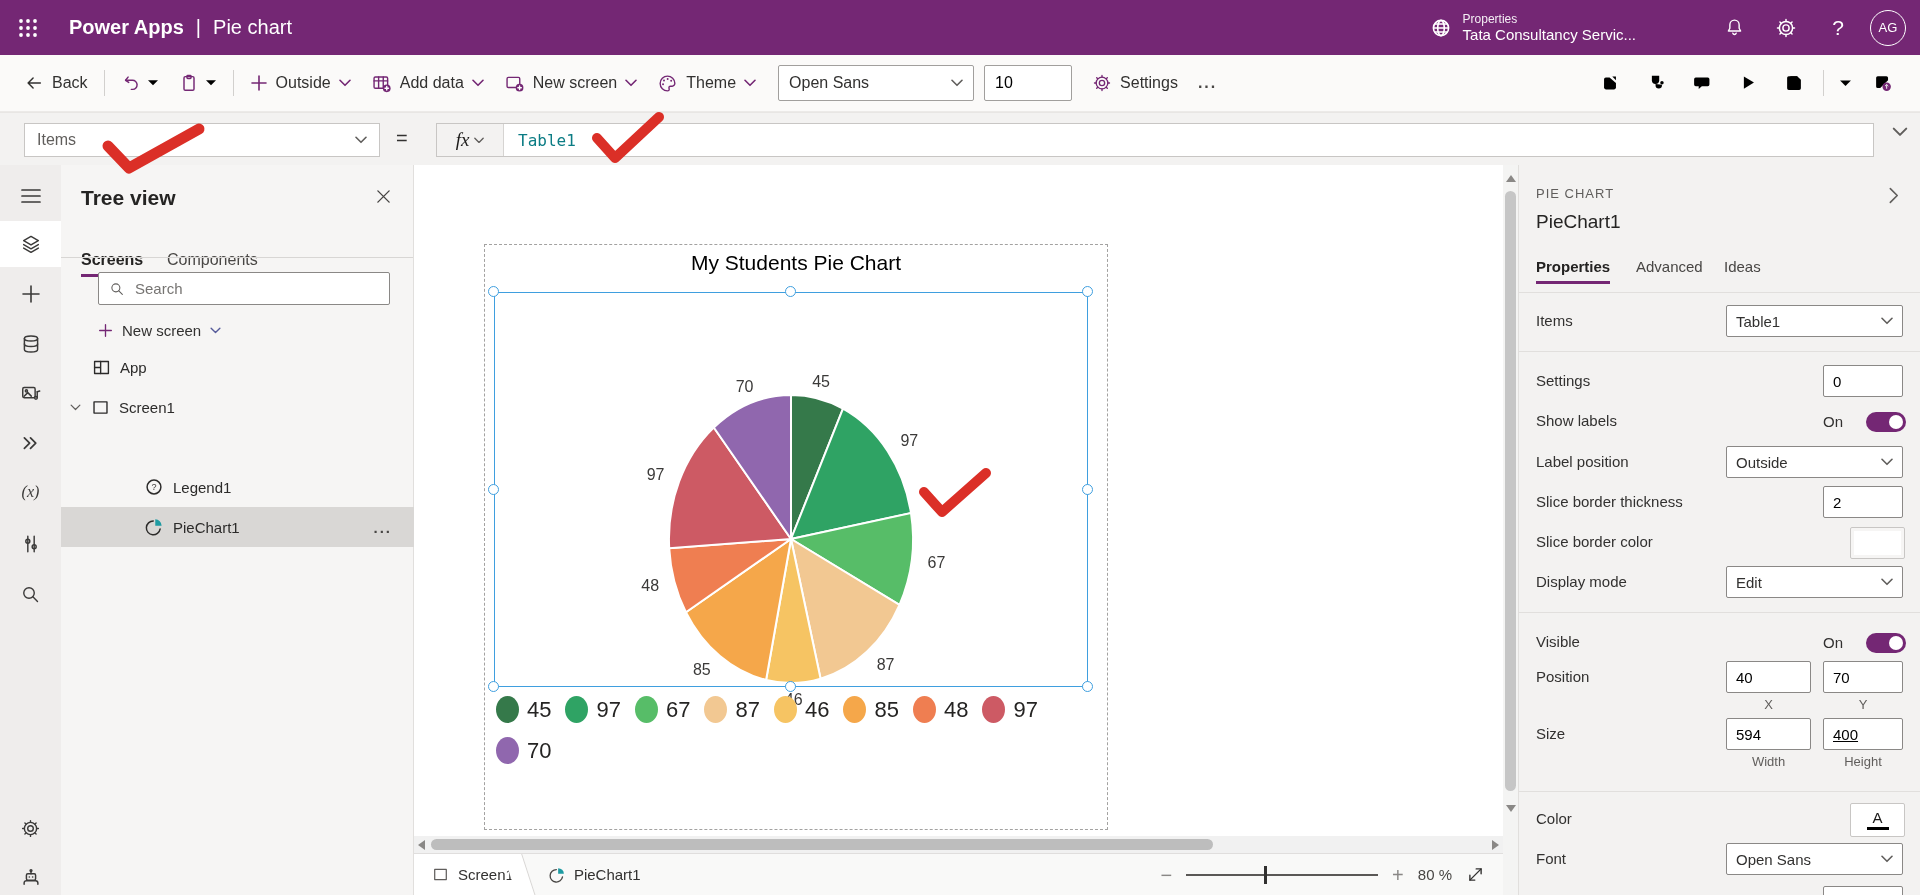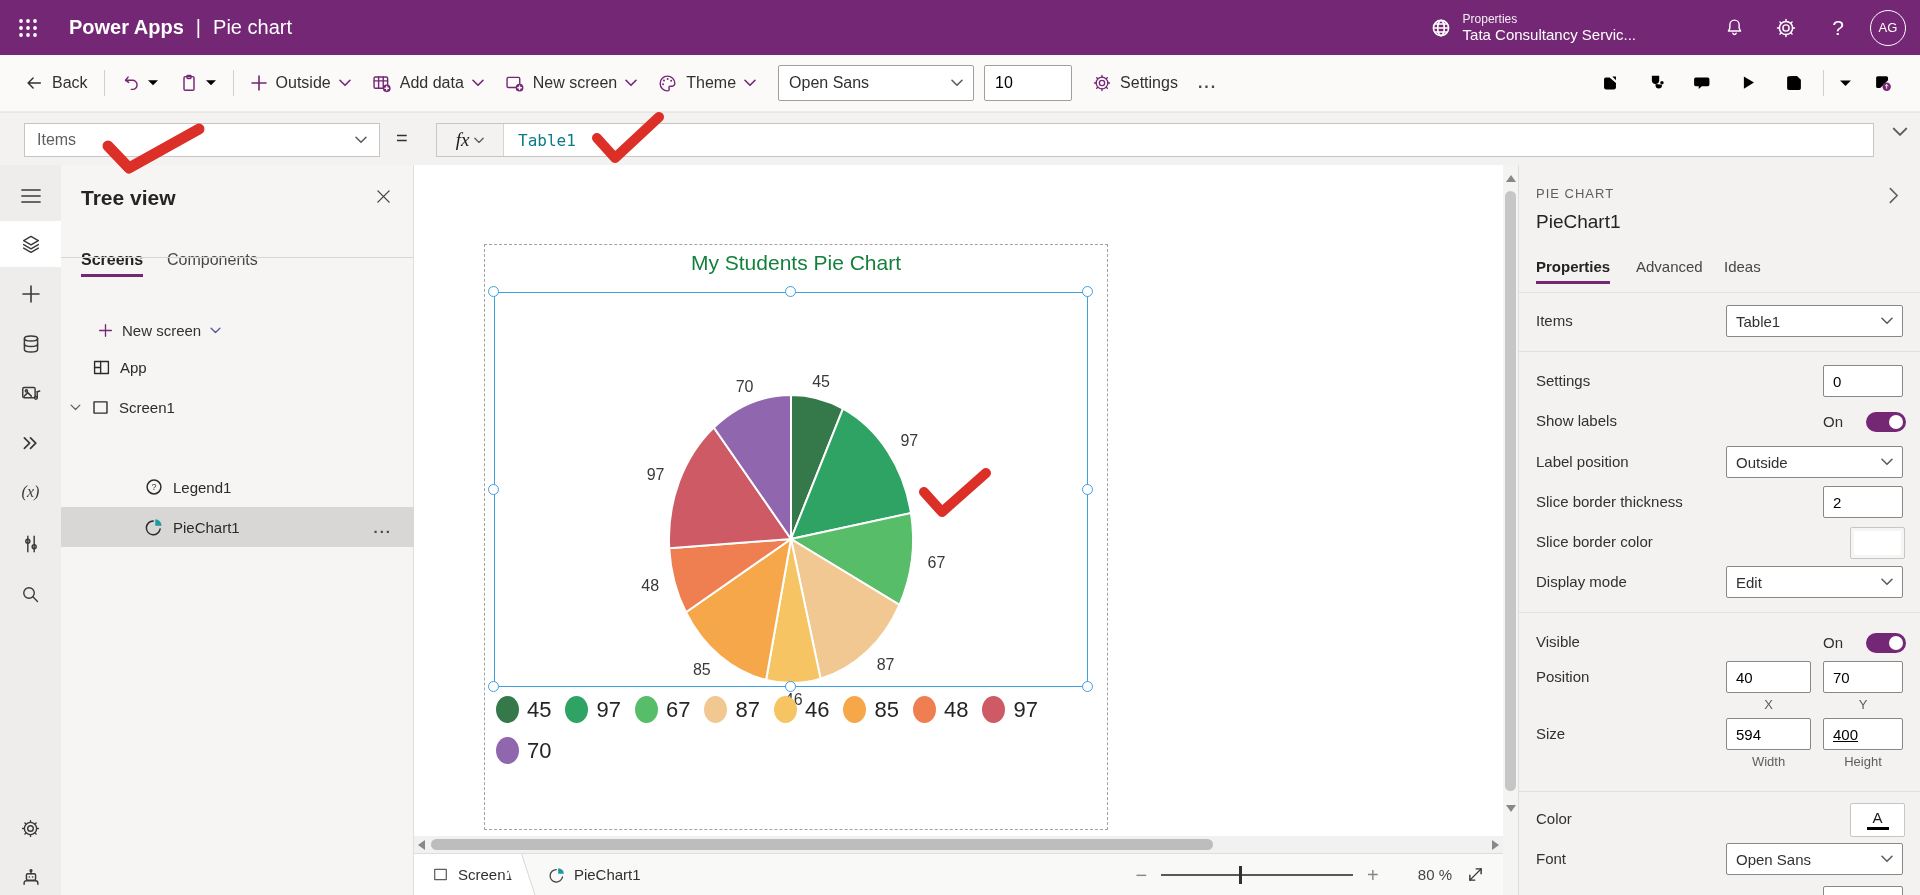--- a/index.html
+++ b/index.html
@@ -79,21 +79,21 @@
             color:#323130;cursor:pointer;height:30px;}
   #tree-new .ic{color:#565b9a;}
   .trow{position:absolute;left:0;width:353px;height:40px;display:flex;align-items:center;cursor:pointer;font-size:15px;color:#2c2b2a;}
   .trow.sel{background:#d9d7d5;}
   .trow .tchev{color:#605e5c;}
   .trow .more{margin-left:auto;margin-right:22px;letter-spacing:2px;font-weight:bold;color:#484644;}
 
   
   #canvas{position:absolute;left:414px;top:165px;width:1089px;height:671px;background:#fff;overflow:hidden;}
   #dash{position:absolute;left:70px;top:79px;width:624px;height:586px;border:1px dashed #a3a2a1;box-sizing:border-box;}
-  #chart-title{position:absolute;left:70px;top:86px;width:624px;text-align:center;font-size:21px;color:#15803d;}
+  #chart-title{position:absolute;left:70px;top:86px;width:624px;text-align:center;font-size:21px;color:#000000;}
   #selrect{position:absolute;left:80px;top:127px;width:594px;height:395px;border:1px solid #3f9fdf;box-sizing:border-box;}
   .hdl{position:absolute;width:11px;height:11px;border:1.5px solid #3f9fdf;background:#fff;border-radius:50%;
        box-sizing:border-box;cursor:pointer;}
   #pie-svg{position:absolute;left:207px;top:184px;}
   #pie-svg text{font-family:"Liberation Sans",sans-serif;font-size:16px;fill:#3b3a39;}
   #legend{position:absolute;left:82px;top:531px;width:575px;display:flex;flex-wrap:wrap;column-gap:14px;row-gap:14px;}
   .litem{display:flex;align-items:center;gap:8px;}
   .ldot{width:23px;height:27px;border-radius:50%;}
   .lval{font-size:22px;color:#252423;}
 
@@ -110,21 +110,21 @@
   #tab-screen{position:relative;height:42px;display:flex;align-items:center;gap:9px;background:#fff;
               padding:0 6px 0 18px;font-size:15px;cursor:pointer;}
   #tab-screen::after{content:"";position:absolute;right:-9px;top:0;bottom:0;width:18px;background:#fff;
                      transform:skewX(18deg);border-right:1px solid #d8d6d4;}
   #tab-pie{display:flex;align-items:center;gap:8px;padding:0 16px 0 28px;font-size:15px;cursor:pointer;}
   #zoomer{margin-left:auto;display:flex;align-items:center;gap:14px;margin-right:18px;color:#484644;}
   #zslider{position:relative;width:192px;height:18px;cursor:pointer;}
   #ztrack{position:absolute;left:0;right:0;top:8px;height:2px;background:#5a5856;}
   #zthumb{position:absolute;left:78px;top:0;width:3px;height:18px;background:#323130;}
   .zsign{font-size:20px;color:#8a8886;cursor:pointer;line-height:1;}
-  #zval{font-size:15px;margin-left:25px;}
+  #zval{font-size:15px;}
 
   
   #props{position:absolute;left:1518px;top:165px;width:402px;height:730px;background:#f3f2f1;
          border-left:1px solid #e1dfdd;box-sizing:border-box;overflow:hidden;}
   #p-caption{position:absolute;left:17px;top:21px;font-size:13px;letter-spacing:1px;color:#605e5c;}
   #p-expand{position:absolute;right:20px;top:22px;color:#605e5c;cursor:pointer;}
   #p-name{position:absolute;left:17px;top:46px;font-size:19px;color:#252423;}
   .ptab{position:absolute;top:93px;font-size:15px;color:#484644;cursor:pointer;}
   .ptab.on{font-weight:bold;color:#242322;}
   .ptab.on::after{content:"";position:absolute;left:0;right:0;bottom:-9px;height:3px;background:#742774;}
@@ -514,20 +514,29 @@
   <div id="tree">
     <div id="tree-title">Tree view</div>
     <div id="tree-close">
       <svg width="15" height="15" viewBox="0 0 16 16" style="stroke:currentColor;stroke-width:1.5;stroke-linecap:round">
           <path d="M2 2l12 12M14 2 2 14"></path>
         </svg>
     </div>
     <div class="ttab on" style="left:20px">Screens</div>
     <div class="ttab" style="left:106px">Components</div>
     <div id="tree-sep"></div>
+    <div id="tree-search">
+      <span class="ic">
+        <svg width="16" height="16" viewBox="0 0 24 24">
+            <circle cx="10.3" cy="10.3" r="6"></circle>
+            <path d="M14.7 14.7 20 20"></path>
+          </svg>
+      </span>
+      <input placeholder="Search" style="">
+    </div>
     <div id="tree-new">
       <span class="ic" style="color:#742774">
         <svg width="15" height="15" viewBox="0 0 18 18">
             <path d="M9 2v14M2 9h14"></path>
           </svg>
       </span>
       <span>New screen</span>
       <span class="ic chev">
           <svg width="11" height="7" viewBox="0 0 12 8">
             <path d="M1 1.3 6 6.3 11 1.3"></path>

